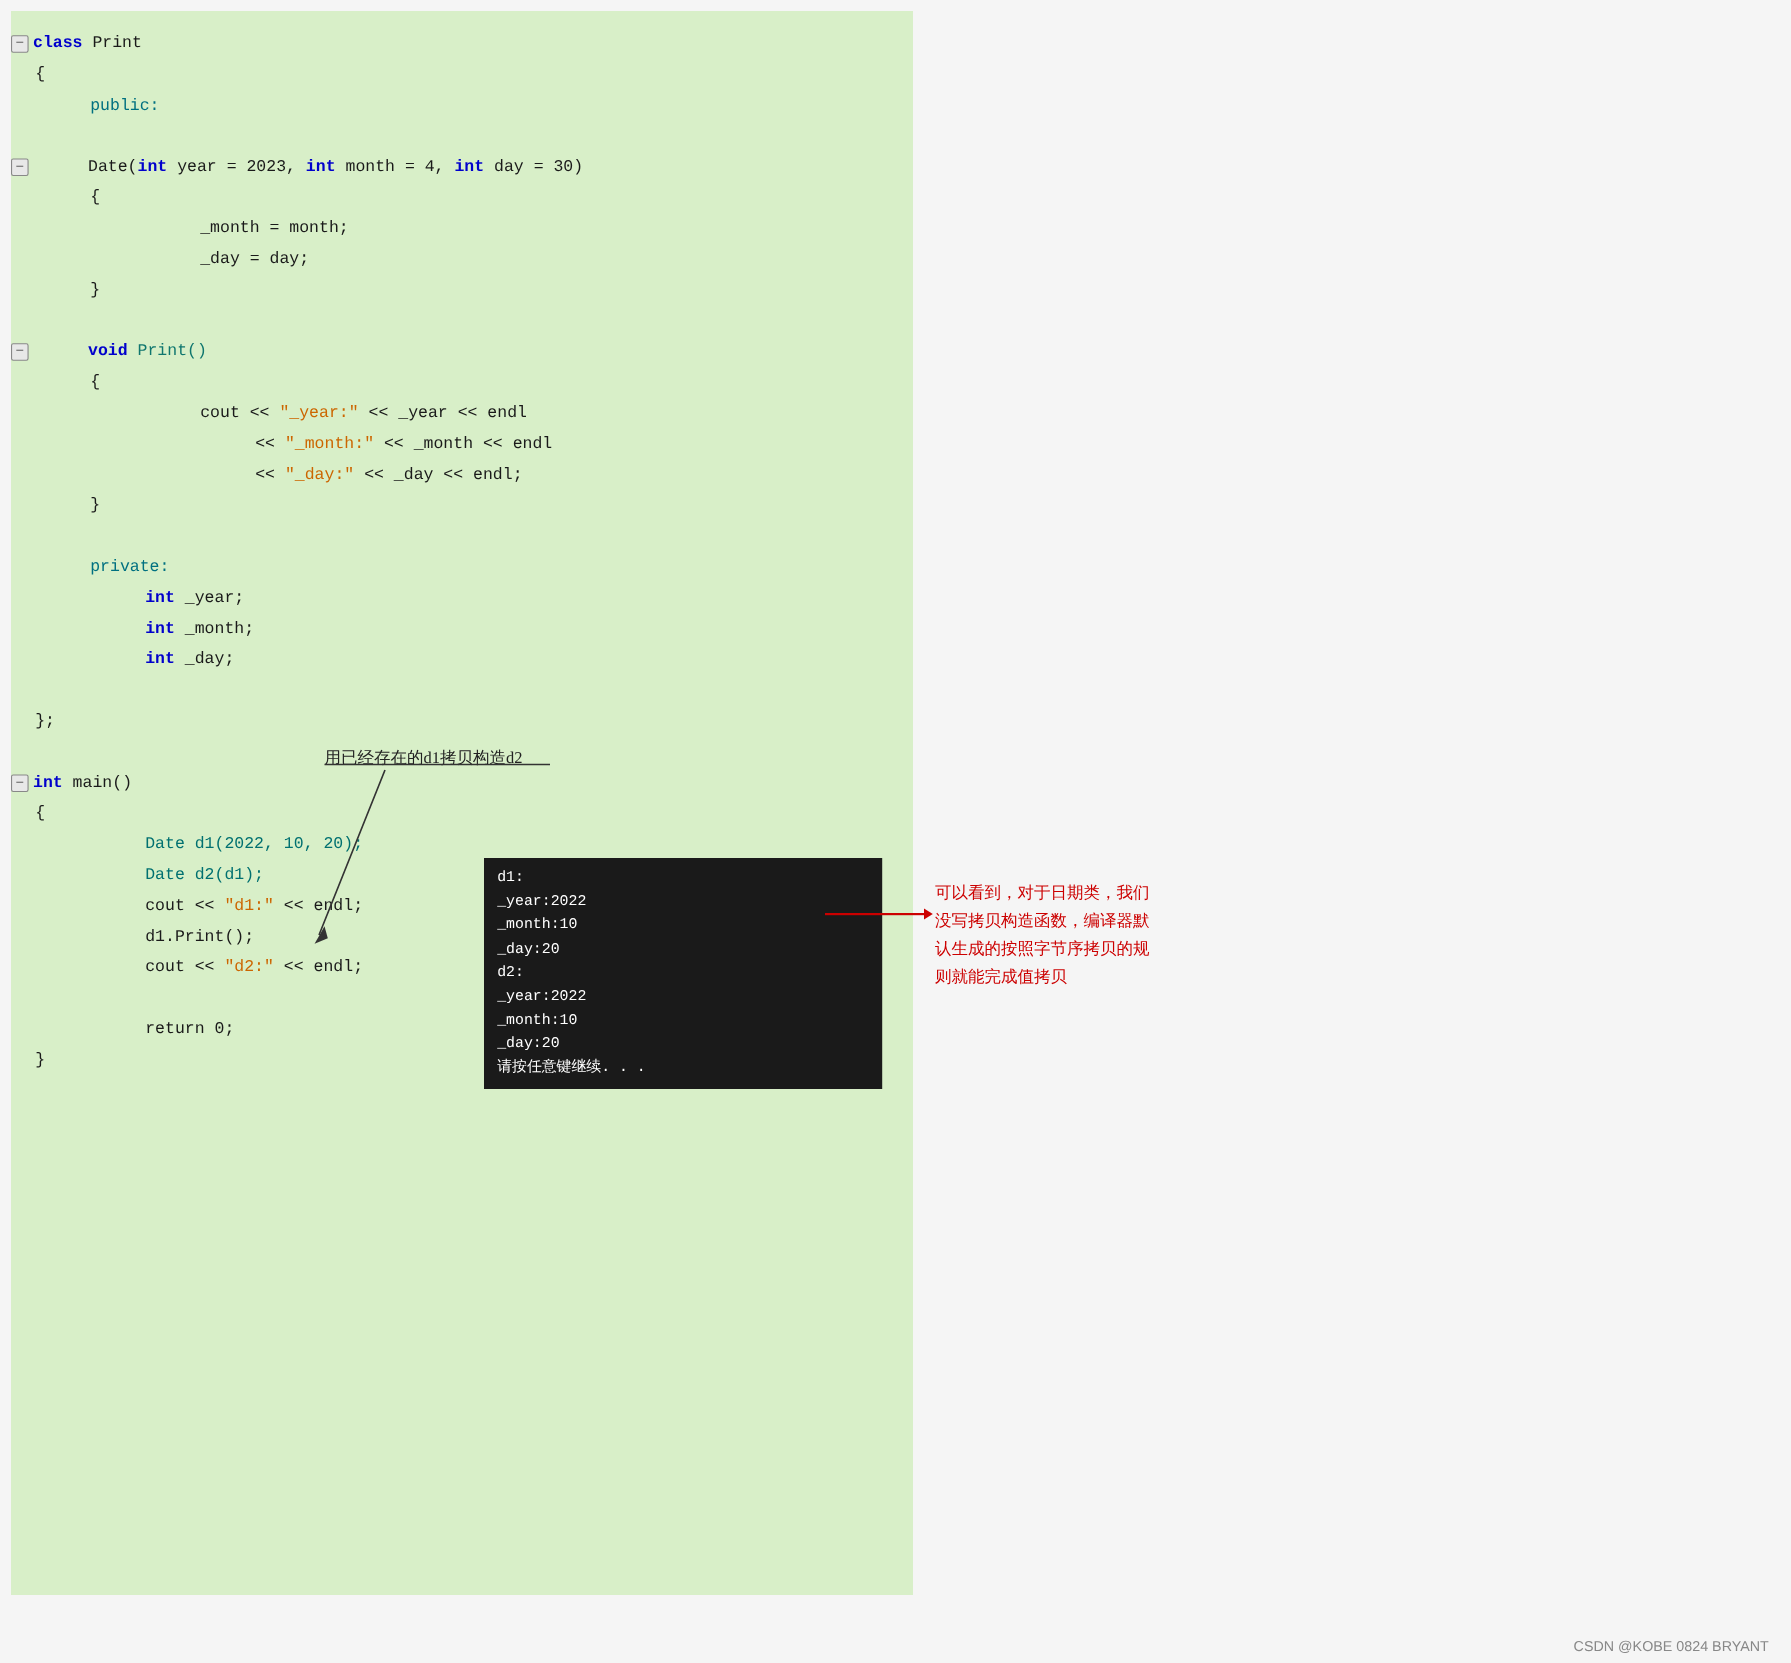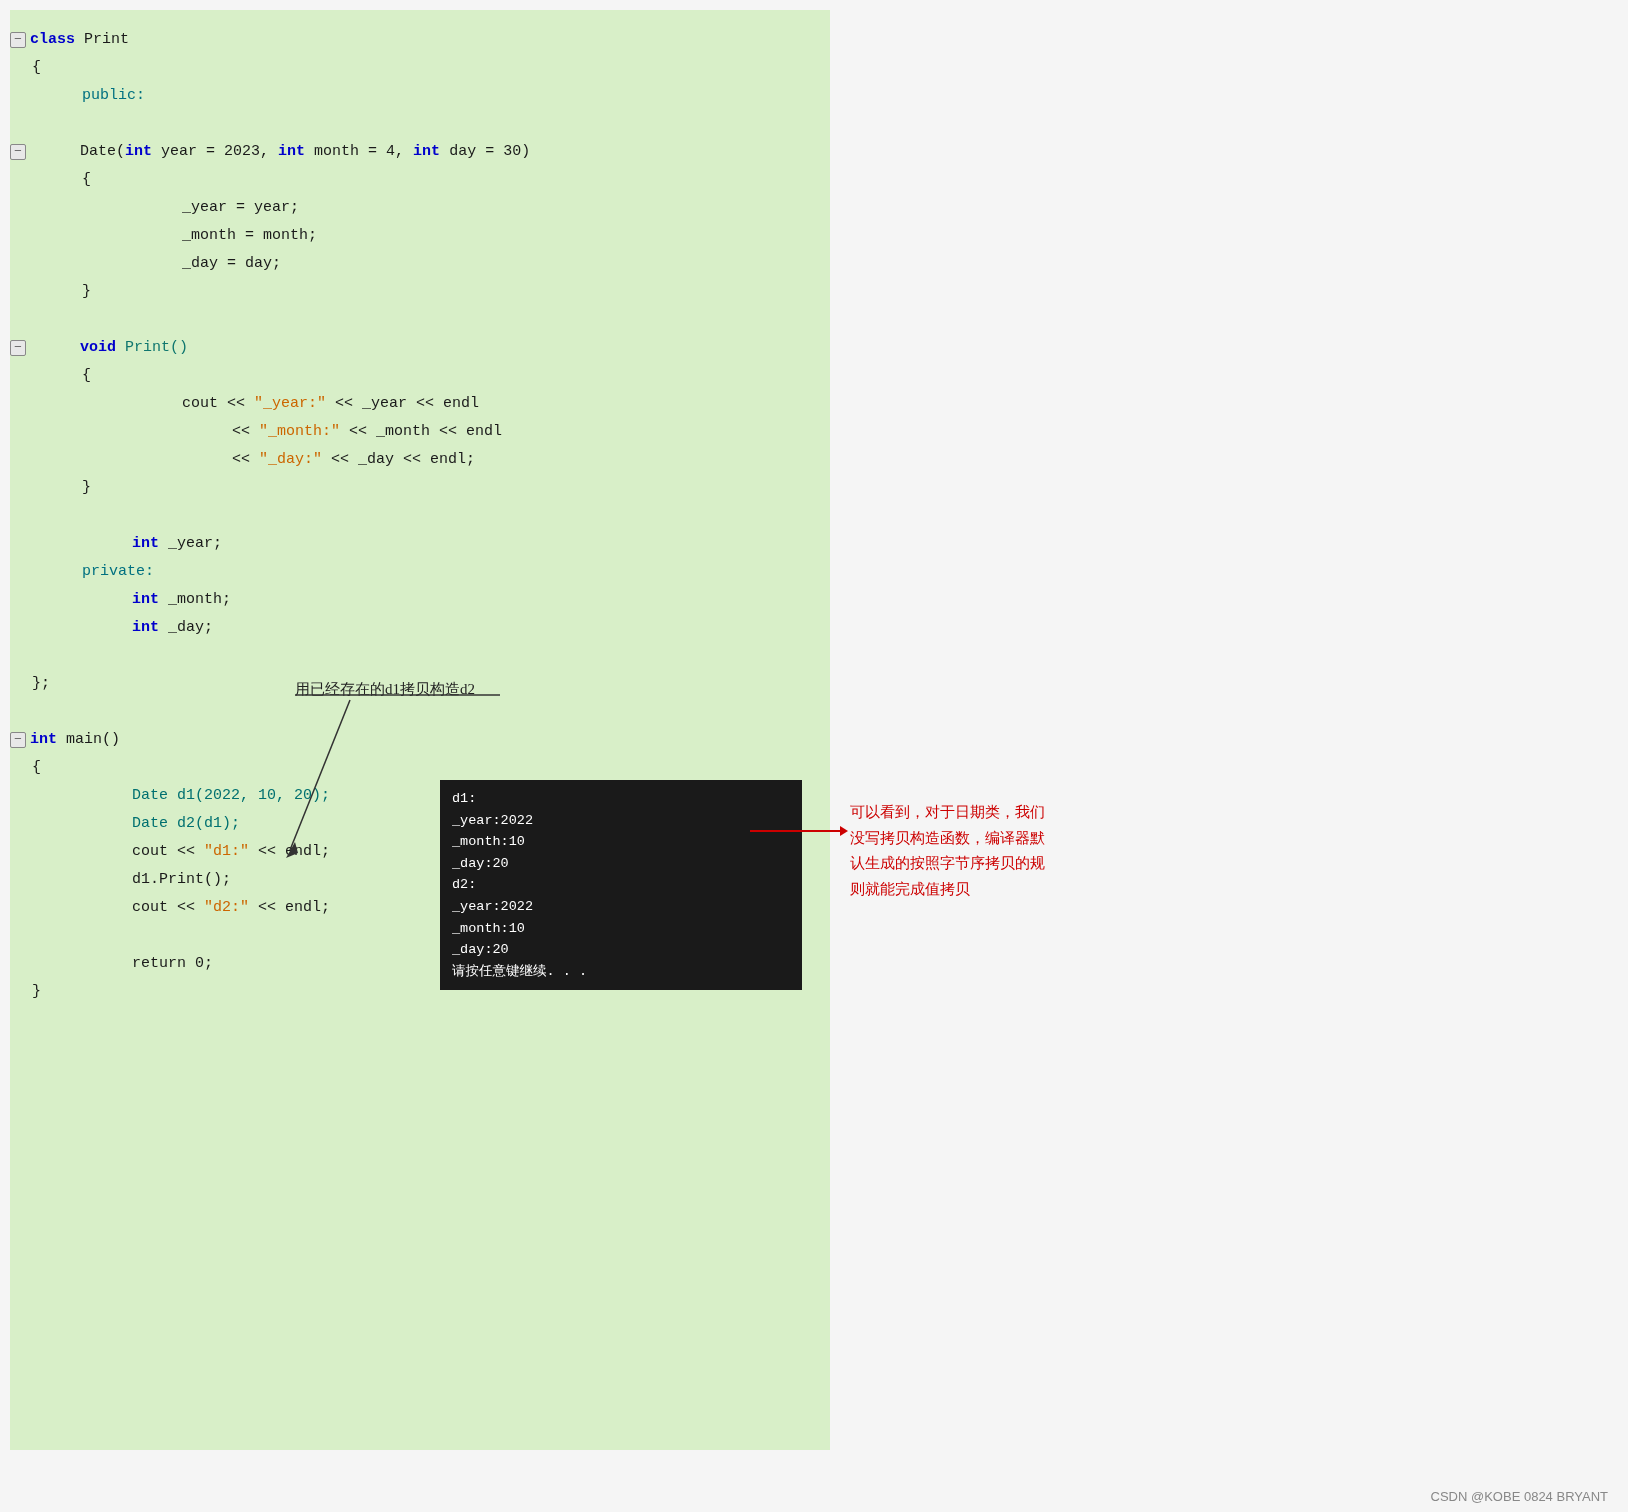--- a/index.html
+++ b/index.html
@@ -93,42 +93,38 @@
     <div class="code-area" style="position: relative;">
       <div id="code-lines-container">
           <div class="code-line" style="display: flex; align-items: center; min-height: 28px;">
             <div style="width: 16px; min-width: 16px; display: flex; align-items: center; justify-content: center; color: rgb(102, 102, 102); font-size: 13px; border: 1px solid rgb(136, 136, 136); height: 16px; border-radius: 2px; line-height: 14px; cursor: pointer; margin-right: 4px; background: rgb(232, 232, 232);">−</div>
             <div style="padding-left: 0px; font-family: &quot;Courier New&quot;, Courier, monospace; font-size: 15px; line-height: 1.7; white-space: pre;"><span class="kw-blue" style="color: rgb(0, 0, 204); font-weight: bold;">class</span><span class="normal" style="color: rgb(26, 26, 26);"> Print</span></div>
           </div>
           <div class="code-line" style="display: flex; align-items: center; min-height: 28px;">
             <div style="width: 22px; min-width: 22px; display: flex; align-items: center; justify-content: center; color: rgb(102, 102, 102); font-size: 13px;"></div>
             <div style="padding-left: 0px; font-family: &quot;Courier New&quot;, Courier, monospace; font-size: 15px; line-height: 1.7; white-space: pre;"><span class="normal" style="color: rgb(26, 26, 26);">{</span></div>
           </div>
-          <div class="code-line" style="display: flex; align-items: flex-start; min-height: 28px;">
+          <div class="code-line" style="display: flex; align-items: flex-end; min-height: 28px;">
             <div style="width: 22px; min-width: 22px; display: flex; align-items: center; justify-content: center; color: rgb(102, 102, 102); font-size: 13px;"></div>
             <div style="padding-left: 50px; font-family: &quot;Courier New&quot;, Courier, monospace; font-size: 15px; line-height: 1.7; white-space: pre;"><span class="kw-cyan" style="color: rgb(0, 112, 128);">public:</span></div>
           </div>
           <div class="code-line" style="display: flex; align-items: center; min-height: 28px;">
             <div style="width: 22px; min-width: 22px; display: flex; align-items: center; justify-content: center; color: rgb(102, 102, 102); font-size: 13px;"></div>
             <div style="padding-left: 0px; font-family: &quot;Courier New&quot;, Courier, monospace; font-size: 15px; line-height: 1.7; white-space: pre;"></div>
           </div>
           <div class="code-line" style="display: flex; align-items: center; min-height: 28px;">
             <div style="width: 16px; min-width: 16px; display: flex; align-items: center; justify-content: center; color: rgb(102, 102, 102); font-size: 13px; border: 1px solid rgb(136, 136, 136); height: 16px; border-radius: 2px; line-height: 14px; cursor: pointer; margin-right: 4px; background: rgb(232, 232, 232);">−</div>
             <div style="padding-left: 50px; font-family: &quot;Courier New&quot;, Courier, monospace; font-size: 15px; line-height: 1.7; white-space: pre;"><span class="normal" style="color: rgb(26, 26, 26);">Date(</span><span class="kw-int" style="color: rgb(0, 0, 204); font-weight: bold;">int</span><span class="normal" style="color: rgb(26, 26, 26);"> year = 2023, </span><span class="kw-int" style="color: rgb(0, 0, 204); font-weight: bold;">int</span><span class="normal" style="color: rgb(26, 26, 26);"> month = 4, </span><span class="kw-int" style="color: rgb(0, 0, 204); font-weight: bold;">int</span><span class="normal" style="color: rgb(26, 26, 26);"> day = 30)</span></div>
           </div>
           <div class="code-line" style="display: flex; align-items: center; min-height: 28px;">
             <div style="width: 22px; min-width: 22px; display: flex; align-items: center; justify-content: center; color: rgb(102, 102, 102); font-size: 13px;"></div>
             <div style="padding-left: 50px; font-family: &quot;Courier New&quot;, Courier, monospace; font-size: 15px; line-height: 1.7; white-space: pre;"><span class="normal" style="color: rgb(26, 26, 26);">{</span></div>
           </div>
           <div class="code-line" style="display: flex; align-items: center; min-height: 28px;">
             <div style="width: 22px; min-width: 22px; display: flex; align-items: center; justify-content: center; color: rgb(102, 102, 102); font-size: 13px;"></div>
-            <div style="padding-left: 150px; font-family: &quot;Courier New&quot;, Courier, monospace; font-size: 15px; line-height: 1.7; white-space: pre;"><span class="normal" style="color: rgb(26, 26, 26);">_year = year;</span></div>
-          </div>
-          <div class="code-line" style="display: flex; align-items: center; min-height: 28px;">
-            <div style="width: 22px; min-width: 22px; display: flex; align-items: center; justify-content: center; color: rgb(102, 102, 102); font-size: 13px;"></div>
             <div style="padding-left: 150px; font-family: &quot;Courier New&quot;, Courier, monospace; font-size: 15px; line-height: 1.7; white-space: pre;"><span class="normal" style="color: rgb(26, 26, 26);">_month = month;</span></div>
           </div>
           <div class="code-line" style="display: flex; align-items: center; min-height: 28px;">
             <div style="width: 22px; min-width: 22px; display: flex; align-items: center; justify-content: center; color: rgb(102, 102, 102); font-size: 13px;"></div>
             <div style="padding-left: 150px; font-family: &quot;Courier New&quot;, Courier, monospace; font-size: 15px; line-height: 1.7; white-space: pre;"><span class="normal" style="color: rgb(26, 26, 26);">_day = day;</span></div>
           </div>
           <div class="code-line" style="display: flex; align-items: center; min-height: 28px;">
             <div style="width: 22px; min-width: 22px; display: flex; align-items: center; justify-content: center; color: rgb(102, 102, 102); font-size: 13px;"></div>
             <div style="padding-left: 50px; font-family: &quot;Courier New&quot;, Courier, monospace; font-size: 15px; line-height: 1.7; white-space: pre;"><span class="normal" style="color: rgb(26, 26, 26);">}</span></div>
           </div>
@@ -159,25 +155,25 @@
           <div class="code-line" style="display: flex; align-items: center; min-height: 28px;">
             <div style="width: 22px; min-width: 22px; display: flex; align-items: center; justify-content: center; color: rgb(102, 102, 102); font-size: 13px;"></div>
             <div style="padding-left: 50px; font-family: &quot;Courier New&quot;, Courier, monospace; font-size: 15px; line-height: 1.7; white-space: pre;"><span class="normal" style="color: rgb(26, 26, 26);">}</span></div>
           </div>
           <div class="code-line" style="display: flex; align-items: center; min-height: 28px;">
             <div style="width: 22px; min-width: 22px; display: flex; align-items: center; justify-content: center; color: rgb(102, 102, 102); font-size: 13px;"></div>
             <div style="padding-left: 0px; font-family: &quot;Courier New&quot;, Courier, monospace; font-size: 15px; line-height: 1.7; white-space: pre;"></div>
           </div>
           <div class="code-line" style="display: flex; align-items: center; min-height: 28px;">
             <div style="width: 22px; min-width: 22px; display: flex; align-items: center; justify-content: center; color: rgb(102, 102, 102); font-size: 13px;"></div>
+            <div style="padding-left: 50px; font-family: &quot;Courier New&quot;, Courier, monospace; font-size: 15px; line-height: 1.7; white-space: pre;"><span class="kw-cyan" style="color: rgb(0, 112, 128);">private:</span></div>
+          </div>
+          <div class="code-line" style="display: flex; align-items: center; min-height: 28px;">
+            <div style="width: 22px; min-width: 22px; display: flex; align-items: center; justify-content: center; color: rgb(102, 102, 102); font-size: 13px;"></div>
             <div style="padding-left: 100px; font-family: &quot;Courier New&quot;, Courier, monospace; font-size: 15px; line-height: 1.7; white-space: pre;"><span class="kw-int" style="color: rgb(0, 0, 204); font-weight: bold;">int</span><span class="normal" style="color: rgb(26, 26, 26);"> _year;</span></div>
-          </div>
-          <div class="code-line" style="display: flex; align-items: center; min-height: 28px;">
-            <div style="width: 22px; min-width: 22px; display: flex; align-items: center; justify-content: center; color: rgb(102, 102, 102); font-size: 13px;"></div>
-            <div style="padding-left: 50px; font-family: &quot;Courier New&quot;, Courier, monospace; font-size: 15px; line-height: 1.7; white-space: pre;"><span class="kw-cyan" style="color: rgb(0, 112, 128);">private:</span></div>
           </div>
           <div class="code-line" style="display: flex; align-items: center; min-height: 28px;">
             <div style="width: 22px; min-width: 22px; display: flex; align-items: center; justify-content: center; color: rgb(102, 102, 102); font-size: 13px;"></div>
             <div style="padding-left: 100px; font-family: &quot;Courier New&quot;, Courier, monospace; font-size: 15px; line-height: 1.7; white-space: pre;"><span class="kw-int" style="color: rgb(0, 0, 204); font-weight: bold;">int</span><span class="normal" style="color: rgb(26, 26, 26);"> _month;</span></div>
           </div>
           <div class="code-line" style="display: flex; align-items: center; min-height: 28px;">
             <div style="width: 22px; min-width: 22px; display: flex; align-items: center; justify-content: center; color: rgb(102, 102, 102); font-size: 13px;"></div>
             <div style="padding-left: 100px; font-family: &quot;Courier New&quot;, Courier, monospace; font-size: 15px; line-height: 1.7; white-space: pre;"><span class="kw-int" style="color: rgb(0, 0, 204); font-weight: bold;">int</span><span class="normal" style="color: rgb(26, 26, 26);"> _day;</span></div>
           </div>
           <div class="code-line" style="display: flex; align-items: center; min-height: 28px;">

